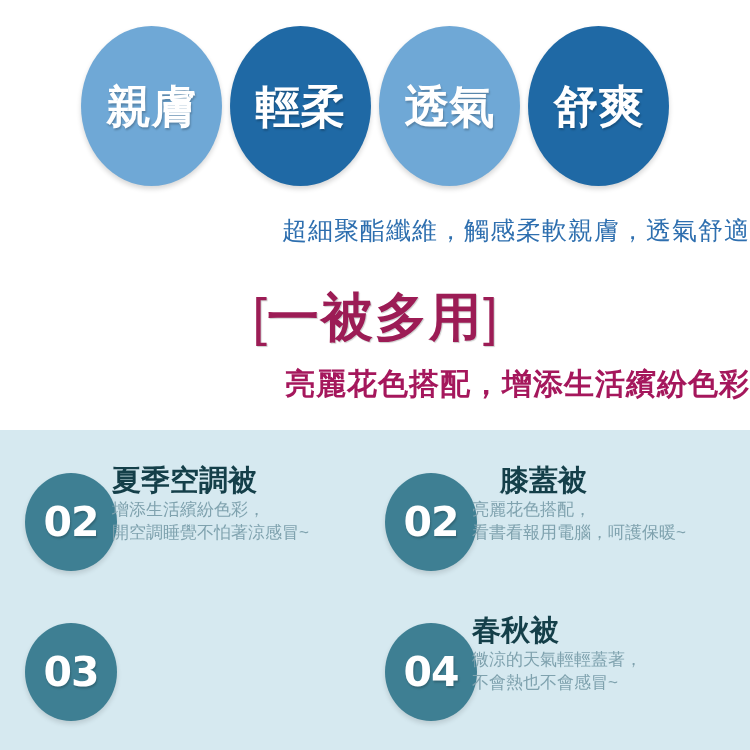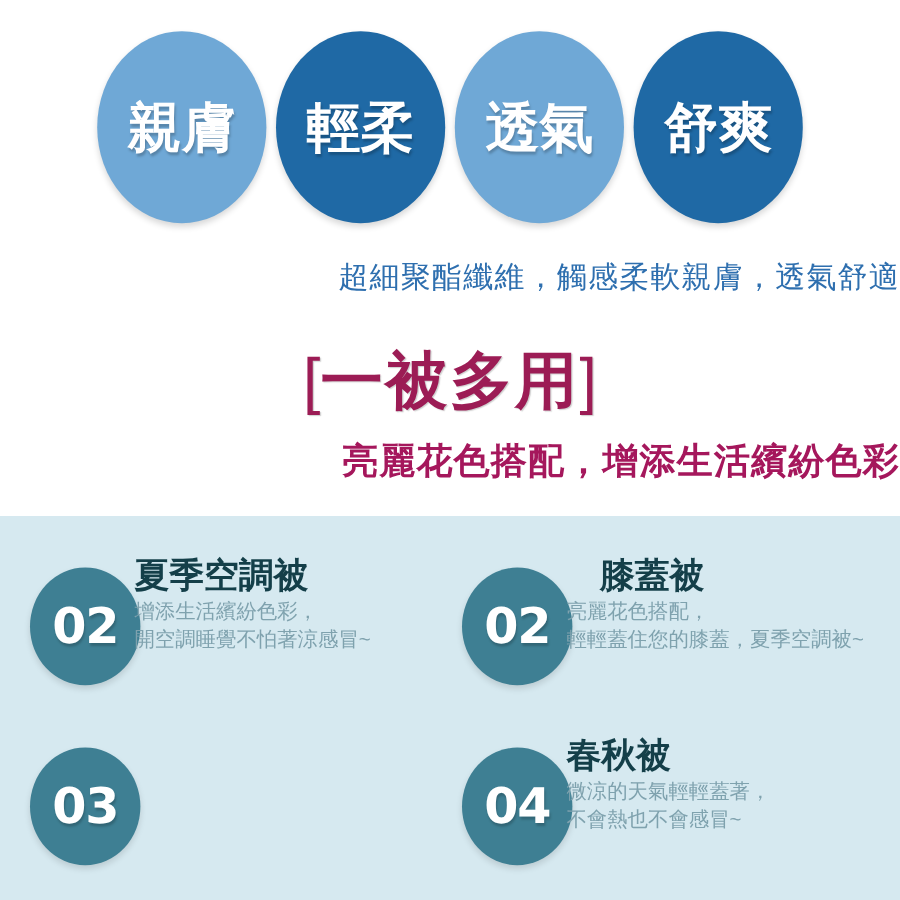--- a/index.html
+++ b/index.html
@@ -224,21 +224,21 @@
         </div>
       </div>
 
       <div class="usage-item pos-1">
         <div class="usage-badge" style="background: rgb(62, 127, 147);">
           <span class="usage-badge-num">02</span>
         </div>
         <div class="usage-body">
           <div class="usage-title" style="color: rgb(20, 63, 73); margin-left: 28px;">膝蓋被</div>
           <div class="usage-desc" style="color: rgb(127, 162, 174);">亮麗花色搭配，</div>
-          <div class="usage-desc" style="color: rgb(127, 162, 174);">輕輕蓋住您的膝蓋，夏季空調被~</div>
+          <div class="usage-desc" style="color: rgb(127, 162, 174);">看書看報用電腦，呵護保暖~</div>
         </div>
       </div>
 
       <div class="usage-item pos-2">
         <div class="usage-badge" style="background: rgb(62, 127, 147);">
           <span class="usage-badge-num">03</span>
         </div>
       </div>
 
       <div class="usage-item pos-3">

